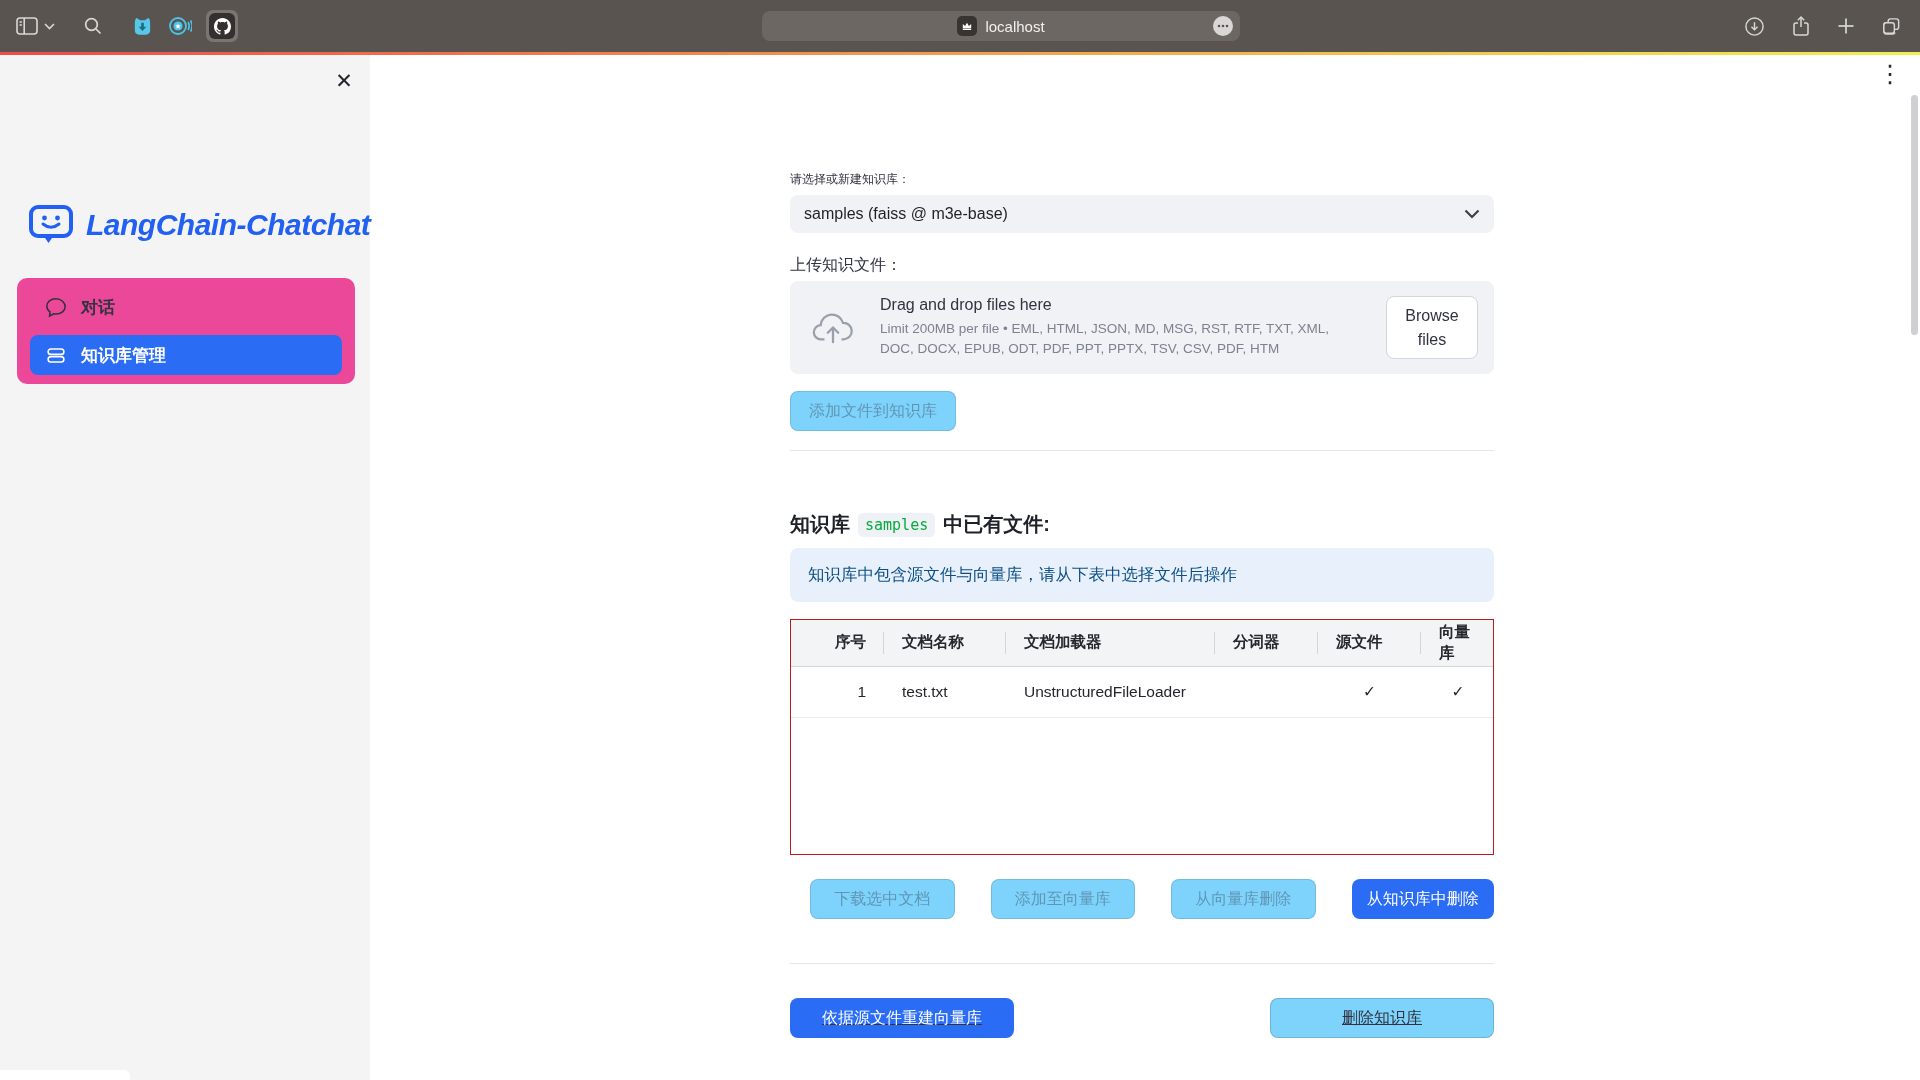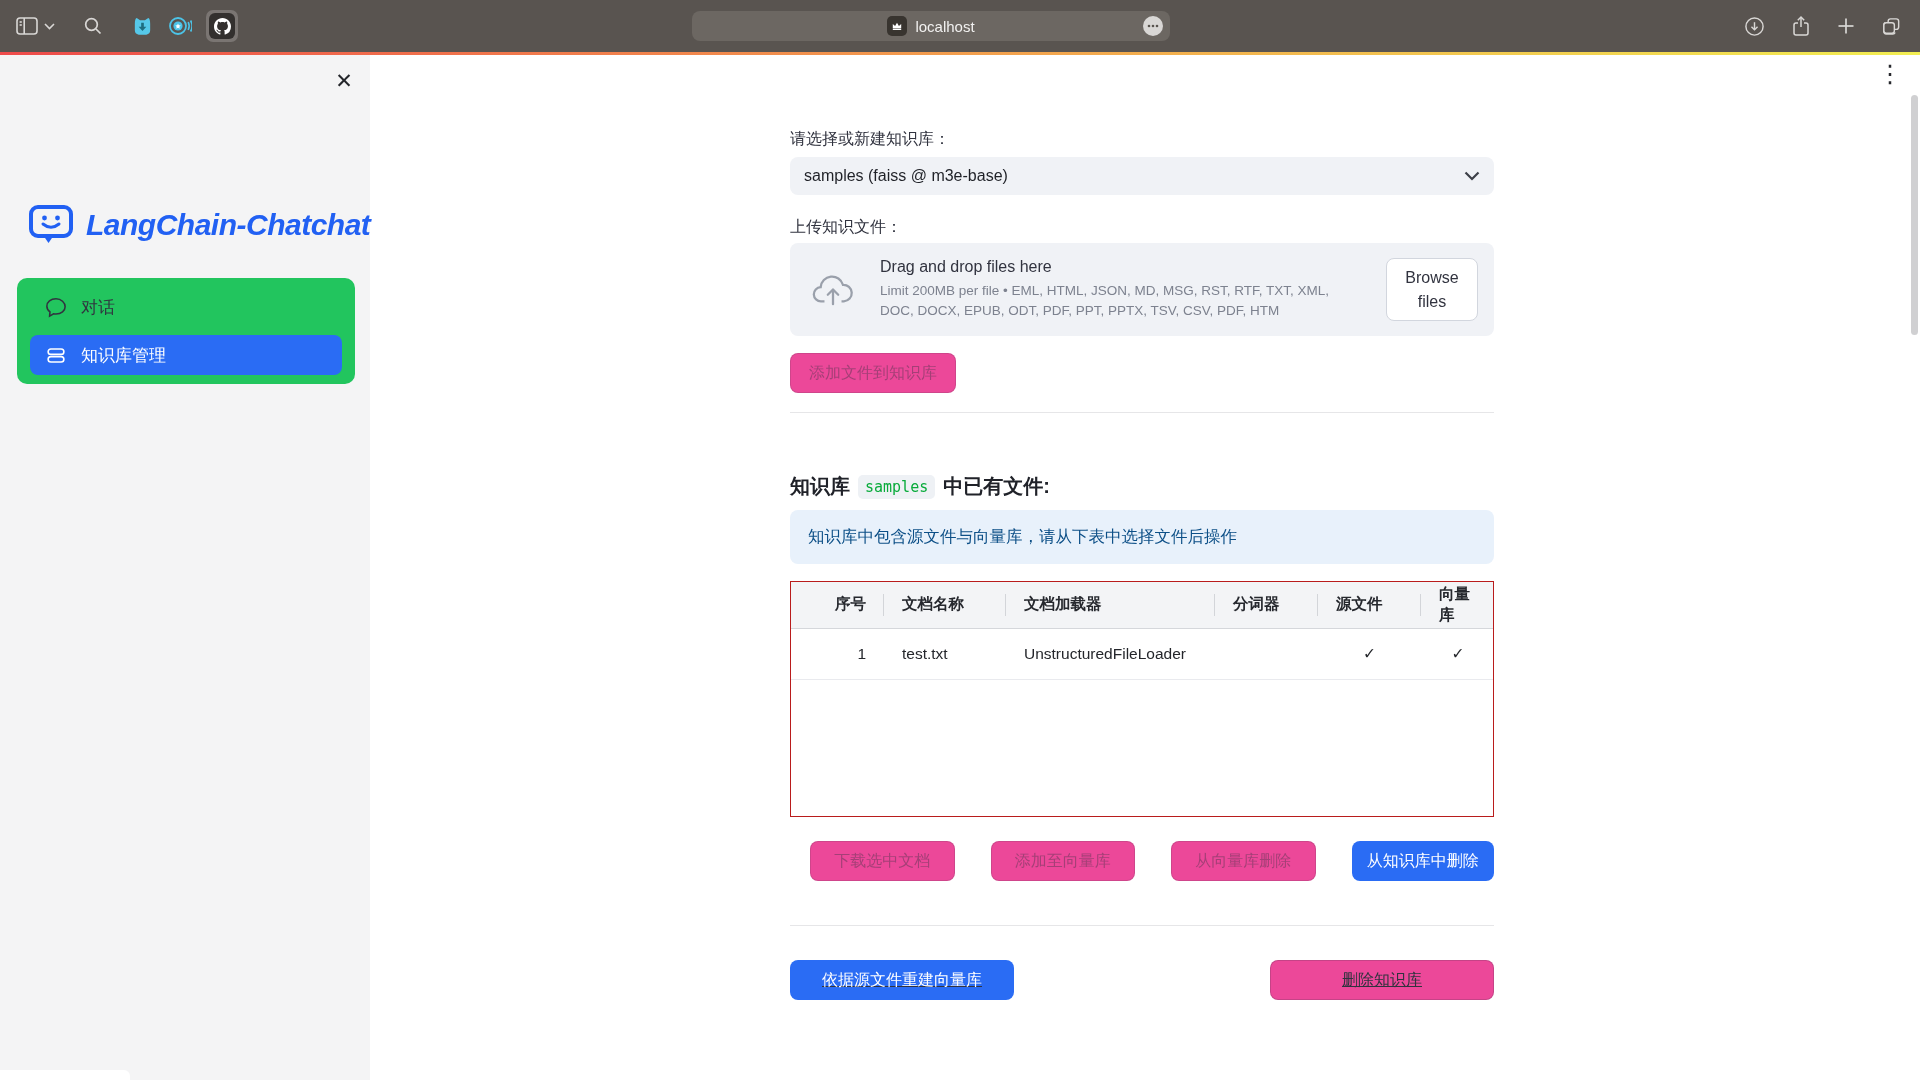--- a/index.html
+++ b/index.html
@@ -19,21 +19,21 @@
   .decoration-bar {
     position:absolute; top:52px; left:0; width:1920px; height:3px; z-index:20;
     background:linear-gradient(90deg,var(--dec-1,#ee4b4b) 0%,var(--dec-2,#f3a64d) 55%,var(--dec-3,#f2ee52) 100%);
   }
   .tb-left { position:absolute; left:16px; top:0; height:52px; display:flex; align-items:center; }
   .tb-icon { display:flex; align-items:center; justify-content:center; color:#d9d7d5; background:none; border:none; cursor:default; }
   .tb-gap-s { margin-left:6px; } .tb-gap-m { margin-left:28px; } .tb-gap-e { margin-left:14px; }
   .ext-active { background:#7a7572; border-radius:7px; padding:3px; }
   .github-badge { width:26px; height:26px; background:#33302e; border-radius:6px; display:flex; align-items:center; justify-content:center; }
   .address-pill {
-    position:absolute; left:692px; top:11px; width:478px; height:30px;
+    position:absolute; left:762px; top:11px; width:478px; height:30px;
     background:#6c6762; border-radius:8px; display:flex; align-items:center; justify-content:center;
     color:#f2f1f0; font-size:15px;
   }
   .favicon { width:20px; height:20px; background:#38342f; border-radius:5px; display:flex; align-items:center; justify-content:center; margin-right:8px; }
   .pill-ellipsis {
     position:absolute; right:7px; top:5px; width:20px; height:20px; border-radius:50%;
     background:#d9d7d5; display:flex; align-items:center; justify-content:center; border:none;
   }
   .tb-right { position:absolute; right:18px; top:0; height:52px; display:flex; align-items:center; gap:26px; }
 
@@ -46,56 +46,56 @@
     position:absolute; top:12px; right:12px; width:28px; height:28px;
     background:none; border:none; font-size:21px; color:#24262b; line-height:28px; cursor:pointer;
   }
   .logo-row { position:absolute; top:148px; left:28px; display:flex; align-items:center; gap:12px; }
   .logo-text {
     font-size:30px; font-weight:700; font-style:italic; letter-spacing:-0.5px;
     color:var(--logo-blue,#2160f3); white-space:nowrap;
   }
   .menu-card {
     position:absolute; top:223px; left:17px; width:338px;
-    background:#22c55e; border-radius:10px; padding:9px 13px;
+    background:#ec4899; border-radius:10px; padding:9px 13px;font-weight:bold;
   }
   .menu-item {
     height:40px; display:flex; align-items:center; gap:14px; padding:0 15px;
     border-radius:8px; font-size:17px; color:#31333f; cursor:pointer;
   }
   .menu-item + .menu-item { margin-top:8px; }
   .menu-item.active { background:var(--primary,#2a6cf4); color:#fff;border-radius:8px; }
 
   
   .main { position:absolute; left:370px; top:55px; width:1550px; height:1025px; background:#fff; }
   .kebab { position:absolute; top:7px; right:18px; font-size:24px; color:#26272c; background:none; border:none; line-height:1; cursor:pointer; }
   .content { position:absolute; left:420px; top:0; width:704px; }
 
-  .field-label { font-size:16px; color:#31333f; margin-top:74px; }
+  .field-label { font-size:12px; color:#31333f; margin-top:116px; }
   .selectbox {
     margin-top:7px; height:38px; background:var(--widget-bg,#f0f2f6); border-radius:8px;
     display:flex; align-items:center; justify-content:space-between; padding:1px 14px;
     font-size:16px; color:#1f2127; cursor:pointer;
   }
   .upload-label { margin-top:22px; font-size:16px; }
   .dropzone {
     margin-top:5px; height:93px; background:var(--widget-bg,#f0f2f6); border-radius:8px;
     display:flex; align-items:center; padding:0 16px 0 22px; gap:26px;
   }
   .dz-text { flex:1; min-width:0; }
   .dz-title { font-size:16px; color:#31333f; }
   .dz-hint { font-size:13.5px; color:#7d828f; line-height:1.5; margin-top:5px; }
   .browse-btn {
     width:92px; min-height:63px; background:#fff; border:1px solid #d2d6de; border-radius:8px;
     font-size:16px; color:#31333f; font-family:inherit; line-height:1.45; padding:4px 10px; cursor:pointer;
   }
 
   .btn {
     height:40px; border-radius:8px; font-size:16px; font-family:inherit;
-    background:#ec4899; border:1px solid rgba(49,51,63,.2); color:#31333f;
+    background:#7dd3fc; border:1px solid rgba(49,51,63,.2); color:#31333f;
     display:inline-flex; align-items:center; justify-content:center; padding:0 18px; cursor:pointer;
     white-space:nowrap;
   }
   .btn-disabled { color:rgba(49,51,63,.38); border-color:rgba(49,51,63,.15); cursor:default; }
   .btn-primary { background:var(--primary,#2a6cf4); border:none; color:#fff; }
   .add-btn { margin-top:17px; }
 
   .hr1 { border:none; border-top:1px solid rgba(49,51,63,.12); margin-top:19px; }
   .files-heading { margin-top:60px; font-size:20px; font-weight:700; color:#202229; display:flex; align-items:center; }
   .files-heading .code {

